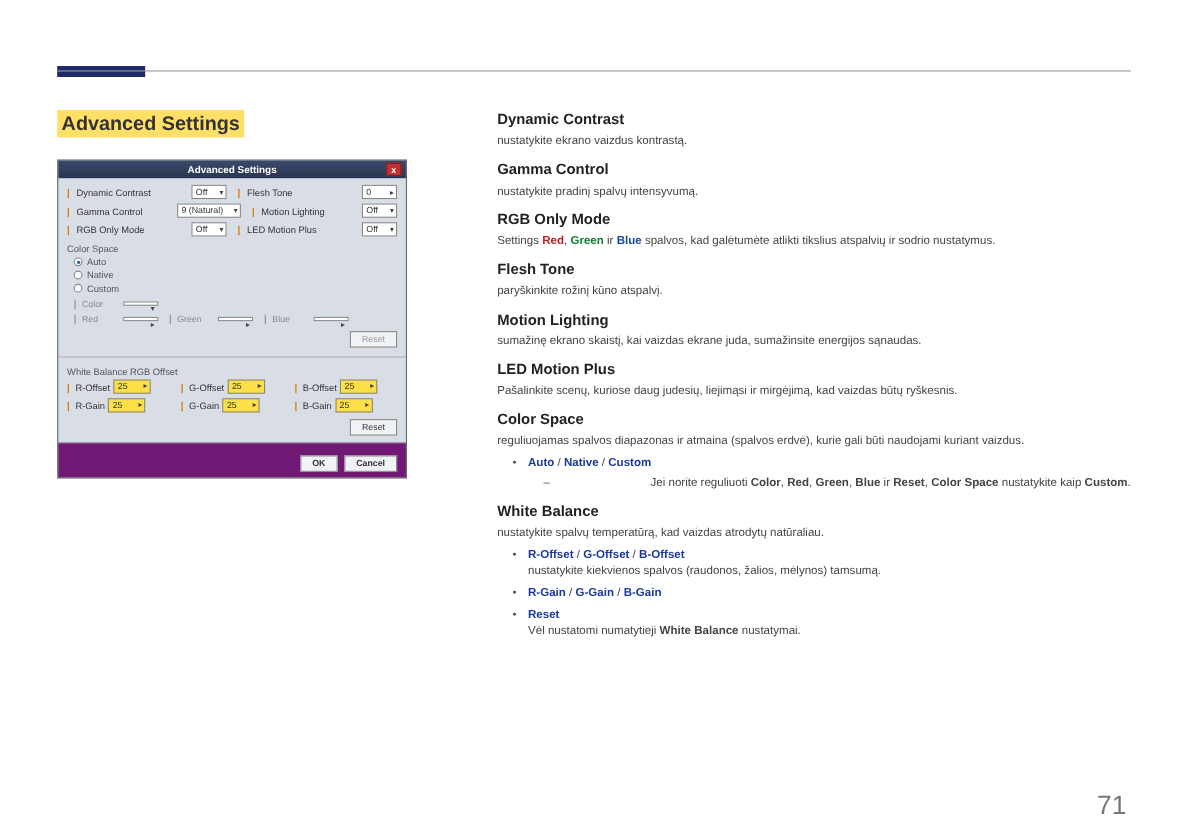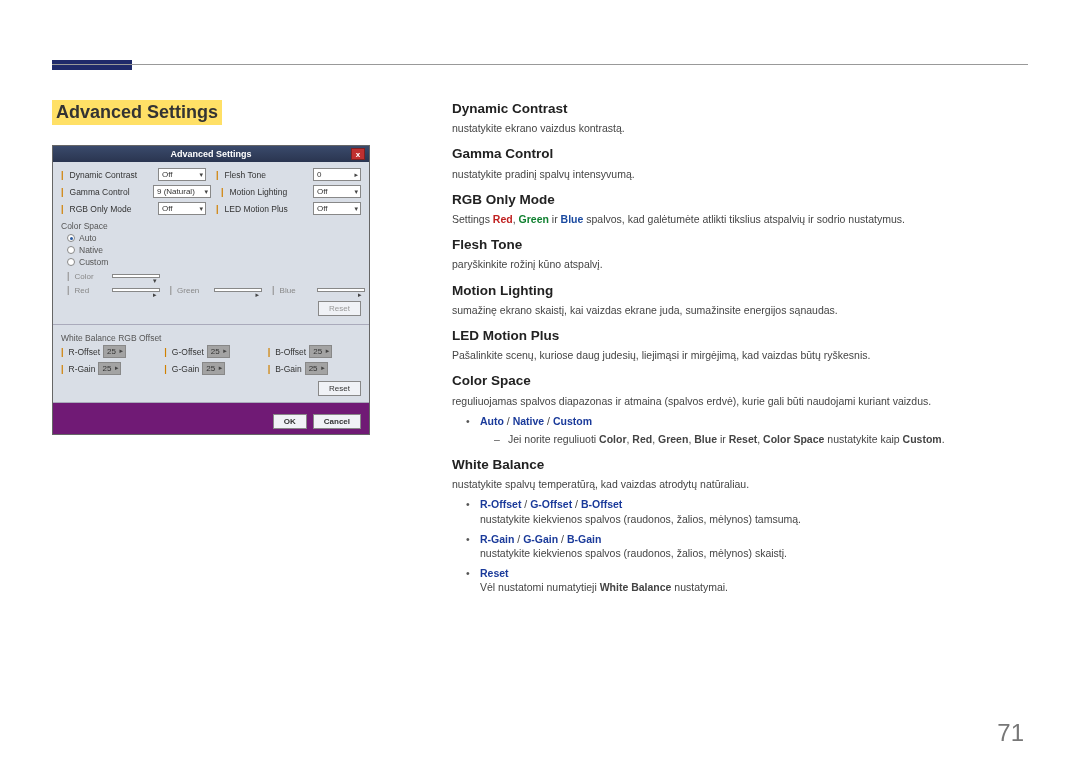--- a/index.html
+++ b/index.html
@@ -79,21 +79,21 @@
   .dlg-body { padding: 6px 8px; }
   .dlg-row { display: flex; gap: 10px; margin-bottom: 4px; }
   .dlg-cell { display: flex; align-items: center; gap: 4px; flex: 1; }
   .tick { color: #d08000; font-weight: bold; margin-right: 2px; }
   .dlg-label { flex: 0 0 auto; white-space: nowrap; font-size: 8.5px; }
   .dlg-select {
     background: #fff;
     border: 1px solid #888;
     font-size: 8px;
     padding: 1px 10px 1px 3px;
-    width: 48px;
+    width: 32px;
     position: relative;
   }
   .dlg-select .caret {
     position: absolute;
     right: 2px;
     top: 2px;
     font-size: 7px;
     color: #444;
   }
   .group-label { font-size: 8.5px; color: #555; margin: 6px 0 2px; }
@@ -109,33 +109,33 @@
     border: 1px solid #888;
     font-size: 8px;
     padding: 2px 10px;
   }
   .btn-row { display: flex; justify-content: flex-end; gap: 6px; margin-top: 6px; }
   .dlg-footer { background: #701a75; padding: 5px 8px; border-top: 1px solid #aab; font-weight: bold; }
   .divider { border-top: 1px solid #aab; margin: 8px -8px; }
   .wb-row { display: flex; gap: 10px; margin-bottom: 4px; }
   .wb-cell { display: flex; align-items: center; gap: 3px; flex:1; }
   .wb-cell .lbl { font-size: 8.5px; white-space: nowrap; }
-  .wb-sel { background:#a3a3a3; border:1px solid #888; font-size:8px; padding:1px 10px 1px 3px; width:23px; position:relative; }
+  .wb-sel { background:#fde047; border:1px solid #888; font-size:8px; padding:1px 10px 1px 3px; width:34px; position:relative; }
   .wb-sel .caret { position:absolute; right:2px; top:1px; font-size:7px; color:#444; }
   .right-col h3 { font-size: 13.5px; font-weight: bold; margin: 10px 0 3px; color: #222; }
   .right-col h3:first-child { margin-top: 0; }
   .right-col p { font-size: 10.5px; margin-bottom: 6px; color: #444; }
   .c-red { color: #c02020; font-weight: bold; }
   .c-green { color: #108030; font-weight: bold; }
   .c-blue { color: #1a4aa0; font-weight: bold; }
   .c-indigo { color: #1a3a9a; font-weight: bold; }
   ul.sub { list-style: none; padding-left: 14px; margin: 4px 0 6px; }
   ul.sub > li { position: relative; padding-left: 14px; margin-bottom: 6px; font-size: 10.5px; color:#444; }
   ul.sub > li::before { content: "•"; position: absolute; left: 0; color: #555; }
-  ul.sub ul { list-style: none; padding-left: 14px; margin-top: 4px; }
+  ul.sub ul { list-style: none; padding-left: 14px; margin-top: 4px; text-align: right; }
   ul.sub ul li { position: relative; padding-left: 14px; margin-bottom: 4px; }
   ul.sub ul li::before { content: "–"; position: absolute; left: 0; color: #555; }
   .page-num { position: absolute; right: 56px; bottom: 16px; font-size: 24px; color: #777; }
   .dimmed { color: #999; }
 </style>
 </head>
 <body>
 
 <div class="top-bar"></div>
 <div class="top-rule"></div>
@@ -324,21 +324,20 @@
 
     <h3>White Balance</h3>
     <p>nustatykite spalvų temperatūrą, kad vaizdas atrodytų natūraliau.</p>
     <ul class="sub">
       <li>
         <span class="c-indigo">R-Offset</span><span> / </span><span class="c-indigo">G-Offset</span><span> / </span><span class="c-indigo">B-Offset</span><br>
         <span>nustatykite kiekvienos spalvos (raudonos, žalios, mėlynos) tamsumą.</span>
       </li>
       <li>
         <span class="c-indigo">R-Gain</span><span> / </span><span class="c-indigo">G-Gain</span><span> / </span><span class="c-indigo">B-Gain</span><br>
-        <span>nustatykite kiekvienos spalvos (raudonos, žalios, mėlynos) skaistį.</span>
       </li>
       <li>
         <span class="c-indigo">Reset</span><br>
         <span>Vėl nustatomi numatytieji </span><b>White Balance</b><span> nustatymai.</span>
       </li>
     </ul>
   </div>
 </div>
 
 <div class="page-num">71</div>

